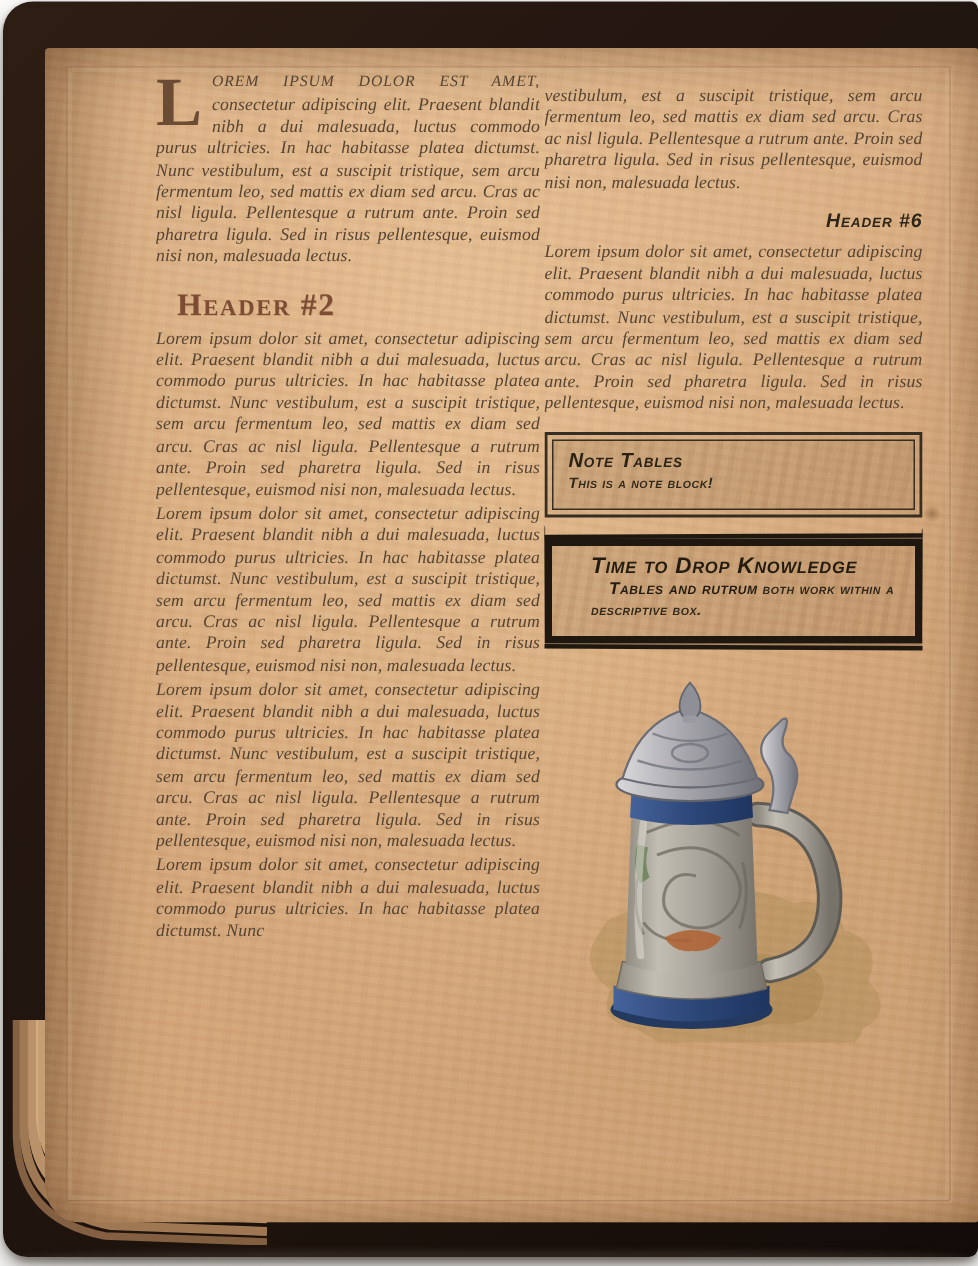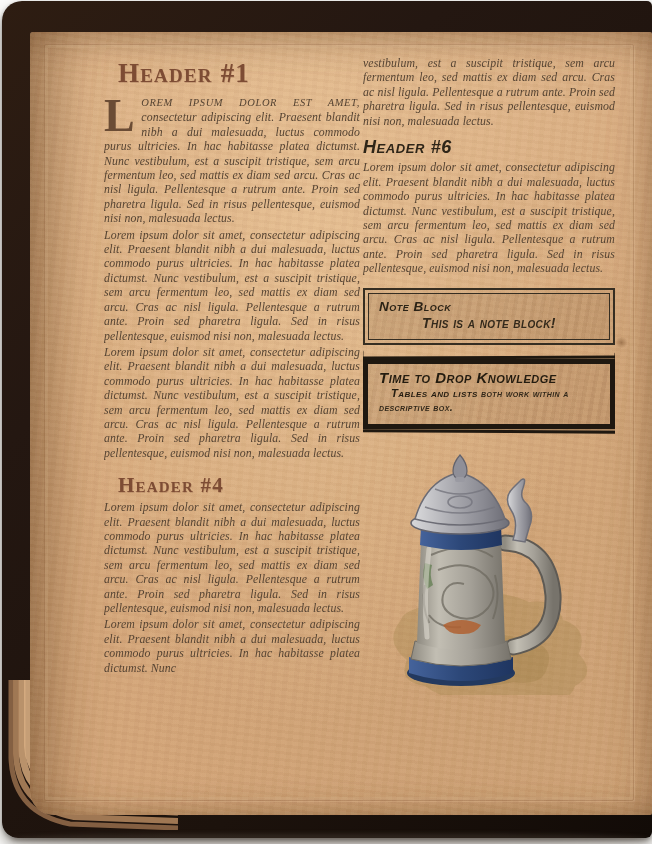--- a/index.html
+++ b/index.html
@@ -69,22 +69,22 @@
     font-variant:small-caps; color:#7d4c34; letter-spacing:1.2px;
     text-shadow:.5px .5px 0 rgba(125,76,52,.25);
     text-align:left;
   }
   .h1 { font-size:27px; line-height:30px; margin:10px 0 8px 14px; }
   .h2 { font-size:21px; line-height:24px; margin:13px 0 3px 14px; }
   .h3 { margin-left:0 !important; }
   p.body-par { margin-bottom:2px; }
   .sub-header {
     font-family:"Liberation Sans", sans-serif; font-weight:800;
-    font-variant:small-caps; color:#2e2518; font-size:18px; letter-spacing:.6px;
-    margin:12px 0 6px 0; text-align:left;
+    font-variant:small-caps; color:#2e2518; font-size:13px; letter-spacing:.6px;
+    margin:12px 0 6px 0; text-align:right;
   }
   .lead::first-letter {
     float:left; font-style:normal; font-weight:600;
     font-family:"Liberation Serif", serif;
     font-size:46px; line-height:34px; padding:3px 6px 0 0; color:#6b4c35;
   }
   .lead::first-line { text-transform:uppercase; letter-spacing:.6px; font-size:10.5px; }
   .note-block {
     margin:12px 0 10px 0; border:2px solid #362e22; padding:3px;
     background:rgba(120,85,50,.06);
@@ -95,27 +95,27 @@
       repeating-linear-gradient(100deg, rgba(90,60,35,.05) 0 4px, rgba(230,200,160,.05) 4px 9px),
       rgba(125,90,55,.14);
   }
   .note-title {
     font-family:"Liberation Sans", sans-serif; font-style:italic; font-weight:800;
     font-variant:small-caps; font-size:13.5px; color:#2b2316; letter-spacing:.5px;
     text-align:left;
   }
   .note-body {
     font-family:"Liberation Sans", sans-serif; font-style:italic; font-weight:600;
-    font-variant:small-caps; font-size:14px; color:#33291b; letter-spacing:.4px;
-    margin-top:2px; text-align:center;
+    font-variant:small-caps; font-size:10px; color:#33291b; letter-spacing:.4px;
+    margin-top:2px; text-align:left;
   }
   
   .kbox {
     position:relative; margin:14px 0 0 0; border:5px solid #1f1810;
-    padding:7px 11px 9px 11px;
+    padding:7px 11px 9px 26px;
     background:
       repeating-linear-gradient(100deg, rgba(90,60,35,.05) 0 4px, rgba(230,200,160,.05) 4px 9px),
       rgba(125,90,55,.16);
     box-shadow:2px 3px 0 rgba(50,35,20,.25);
   }
   .kbox::before { 
     content:""; position:absolute; left:-9px; top:-14px; width:4px; height:calc(100% + 26px);
     background:#1f1810; transform:rotate(.6deg); border-radius:2px;
   }
   .kbox::after { 
@@ -157,52 +157,51 @@
     <path d="M3 0 L3 78 Q5 133 62 144 L170 148" fill="none" stroke="#9d7350" stroke-width="5" opacity=".8"></path>
     <path d="M19 0 L19 66 Q22 110 74 120 L170 124" fill="none" stroke="#d7ad82" stroke-width="6" opacity=".9"></path>
   </svg>
 
   <div class="page">
     <div class="page-texture"></div>
     <div class="emboss-frame"></div>
     <div class="stain-dot" style="left:585px; top:305px;"></div>
 
     <div class="col col-left">
-      <div class="big-header h1">Header #1</div>
       <p class="body-par lead">Lorem ipsum dolor est amet, consectetur adipiscing elit. Praesent blandit nibh a dui malesuada, luctus commodo purus ultricies. In hac habitasse platea dictumst. Nunc vestibulum, est a suscipit tristique, sem arcu fermentum leo, sed mattis ex diam sed arcu. Cras ac nisl ligula. Pellentesque a rutrum ante. Proin sed pharetra ligula. Sed in risus pellentesque, euismod nisi non, malesuada lectus.</p>
 
-      <p class="body-par">Lorem ipsum dolor sit amet, consectetur adipiscing elit. Praesent blandit nibh a dui malesuada, luctus commodo purus ultricies. In hac habitasse platea dictumst. Nunc vestibulum, est a suscipit tristique, sem arcu fermentum leo, sed mattis ex diam sed arcu. Cras ac nisl ligula. Pellentesque a rutrum ante. Proin sed pharetra ligula. Sed in risus pellentesque, euismod nisi non, malesuada lectus.</p>
-
-      <p class="body-par">Lorem ipsum dolor sit amet, consectetur adipiscing elit. Praesent blandit nibh a dui malesuada, luctus commodo purus ultricies. In hac habitasse platea dictumst. Nunc vestibulum, est a suscipit tristique, sem arcu fermentum leo, sed mattis ex diam sed arcu. Cras ac nisl ligula. Pellentesque a rutrum ante. Proin sed pharetra ligula. Sed in risus pellentesque, euismod nisi non, malesuada lectus.</p>
-
-      <div class="big-header h2">Header #4</div>
+      <div class="big-header h2">Header #2</div>
+      <p class="body-par">Lorem ipsum dolor sit amet, consectetur adipiscing elit. Praesent blandit nibh a dui malesuada, luctus commodo purus ultricies. In hac habitasse platea dictumst. Nunc vestibulum, est a suscipit tristique, sem arcu fermentum leo, sed mattis ex diam sed arcu. Cras ac nisl ligula. Pellentesque a rutrum ante. Proin sed pharetra ligula. Sed in risus pellentesque, euismod nisi non, malesuada lectus.</p>
+
+      <p class="body-par">Lorem ipsum dolor sit amet, consectetur adipiscing elit. Praesent blandit nibh a dui malesuada, luctus commodo purus ultricies. In hac habitasse platea dictumst. Nunc vestibulum, est a suscipit tristique, sem arcu fermentum leo, sed mattis ex diam sed arcu. Cras ac nisl ligula. Pellentesque a rutrum ante. Proin sed pharetra ligula. Sed in risus pellentesque, euismod nisi non, malesuada lectus.</p>
+
       <p class="body-par">Lorem ipsum dolor sit amet, consectetur adipiscing elit. Praesent blandit nibh a dui malesuada, luctus commodo purus ultricies. In hac habitasse platea dictumst. Nunc vestibulum, est a suscipit tristique, sem arcu fermentum leo, sed mattis ex diam sed arcu. Cras ac nisl ligula. Pellentesque a rutrum ante. Proin sed pharetra ligula. Sed in risus pellentesque, euismod nisi non, malesuada lectus.</p>
 
       <p class="body-par">Lorem ipsum dolor sit amet, consectetur adipiscing elit. Praesent blandit nibh a dui malesuada, luctus commodo purus ultricies. In hac habitasse platea dictumst. Nunc</p>
     </div>
 
     <div class="col col-right">
       <p class="body-par">vestibulum, est a suscipit tristique, sem arcu fermentum leo, sed mattis ex diam sed arcu. Cras ac nisl ligula. Pellentesque a rutrum ante. Proin sed pharetra ligula. Sed in risus pellentesque, euismod nisi non, malesuada lectus.</p>
 
       <div class="sub-header">Header #6</div>
       <p class="body-par">Lorem ipsum dolor sit amet, consectetur adipiscing elit. Praesent blandit nibh a dui malesuada, luctus commodo purus ultricies. In hac habitasse platea dictumst. Nunc vestibulum, est a suscipit tristique, sem arcu fermentum leo, sed mattis ex diam sed arcu. Cras ac nisl ligula. Pellentesque a rutrum ante. Proin sed pharetra ligula. Sed in risus pellentesque, euismod nisi non, malesuada lectus.</p>
 
       <div class="note-block">
         <div class="note-inner">
-          <div class="note-title">Note Block</div>
+          <div class="note-title">Note Tables</div>
           <div class="note-body">This is a note block!</div>
         </div>
       </div>
 
       <div class="kbox">
         <span class="scratch-top"></span>
         <span class="scratch-bottom"></span>
         <div class="k-title">Time to Drop Knowledge</div>
         <div class="k-body indent">
-          <span class="k-bold">Tables and lists</span><span> both work within a descriptive box.</span>
+          <span class="k-bold">Tables and rutrum</span><span> both work within a descriptive box.</span>
         </div>
       </div>
 
       <div class="stein-fig">
         <svg viewBox="0 0 238 250" aria-hidden="true">
           <defs>
             <linearGradient id="pewter" x1="0" y1="0" x2="1" y2="0">
               <stop offset="0" stop-color="#d8d8da"></stop>
                 <stop offset=".45" stop-color="#a7a7ad"></stop>
               <stop offset=".75" stop-color="#8b8b93"></stop>

